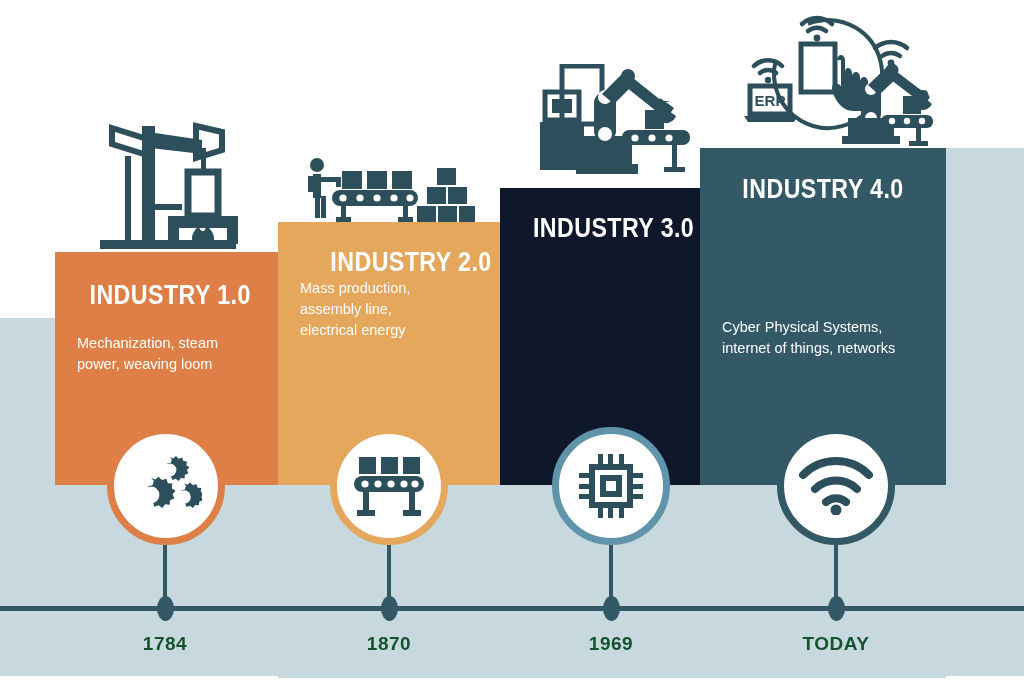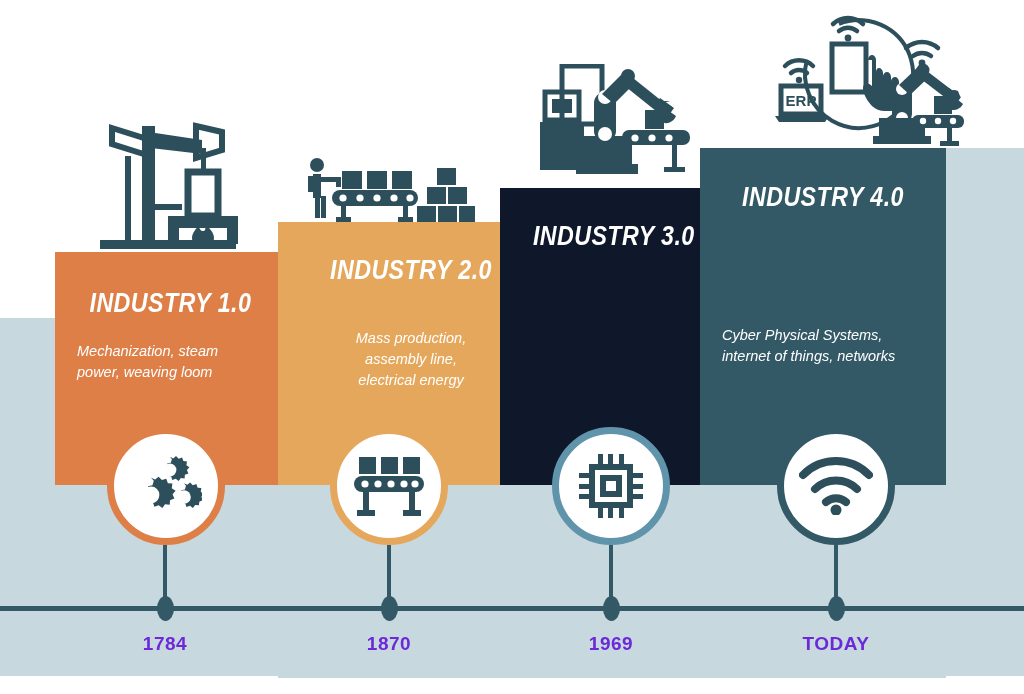--- a/index.html
+++ b/index.html
@@ -28,22 +28,21 @@
   #band-left  { top: 318px; height: 358px; }
   #band-right { top: 148px; height: 528px; left: 946px; width: 78px; }
   #band-mid1  { top: 188px; height: 490px; left: 700px; width: 246px; }
   #band-mid2  { top: 222px; height: 456px; left: 500px; width: 200px; }
   #band-mid3  { top: 252px; height: 426px; left: 278px; width: 222px; }
 
   
   .panel {
     position: absolute;
     box-sizing: border-box;
-    padding: 8px 22px;
-    font-style: italic;
+    padding: 0 22px;
   }
   .panel-title {
     color: #ffffff;
     font-weight: bold;
     font-size: 27px;
     letter-spacing: 0.5px;
     text-align: center;
     margin: 0;
     transform: scaleX(0.86);
     transform-origin: center;
@@ -61,21 +60,21 @@
   #panel-2 { left: 278px; top: 222px; width: 266px; height: 263px; background: #e5a75b; }
   #panel-3 { left: 500px; top: 188px; width: 200px; height: 297px; background: #0f172a; }
   #panel-4 { left: 700px; top: 148px; width: 246px; height: 337px; background: #335866; }
 
   #panel-1 .panel-title { margin-top: 28px; }
   #panel-2 .panel-title { margin-top: 25px; }
   #panel-3 .panel-title { margin-top: 25px; }
   #panel-4 .panel-title { margin-top: 26px; }
 
   #panel-1 .panel-desc { margin-top: 22px; }
-  #panel-2 .panel-desc { margin-top: 42px; text-align: center; }
+  #panel-2 .panel-desc { text-align: left; }
   #panel-3 .panel-desc { margin-top: 84px; }
   #panel-4 .panel-desc { margin-top: 112px; }
 
   #panel-1 .panel-desc, #panel-3 .panel-desc, #panel-4 .panel-desc { text-align: left; }
 
   
   .illo {
     position: absolute;
   }
 
@@ -118,21 +117,21 @@
     height: 25px;
     border-radius: 50%;
     background: #335866;
     top: 596px;
   }
   .tl-label {
     position: absolute;
     top: 633px;
     width: 160px;
     text-align: center;
-    color: #6d28d9;
+    color: #14532d;
     font-weight: bold;
     font-size: 19px;
     letter-spacing: 0.5px;
   }
 
   #stem-1 { left: 163px; }  #node-1 { left: 157px; }  #label-1 { left: 85px; }
   #stem-2 { left: 387px; }  #node-2 { left: 381px; }  #label-2 { left: 309px; }
   #stem-3 { left: 609px; }  #node-3 { left: 603px; }  #label-3 { left: 531px; }
   #stem-4 { left: 834px; }  #node-4 { left: 828px; }  #label-4 { left: 756px; }
 </style>
@@ -250,21 +249,21 @@
       <circle cx="120" cy="74" r="3.6" fill="#ffffff"></circle>
       <circle cx="137" cy="74" r="3.6" fill="#ffffff"></circle>
 
       <rect x="140" y="81" width="5" height="25"></rect>
       <rect x="132" y="103" width="21" height="5"></rect>
 
       <rect x="44" y="100" width="62" height="10"></rect>
     </svg>
   </div>
 
-  <div class="illo" style="left:775px; top:8px;">
+  <div class="illo" style="left:744px; top:8px;">
     <svg width="196" height="138" viewBox="0 0 196 138" fill="#2d4f5c">
 
       <circle cx="84" cy="66" r="54" fill="none" stroke="#2d4f5c" stroke-width="4" stroke-dasharray="240 50" transform="rotate(-60 84 66)"></circle>
 
       <path d="M58 16 a22 22 0 0 1 30 0" fill="none" stroke="#2d4f5c" stroke-width="4.5" stroke-linecap="round"></path>
       <path d="M64 23 a14 14 0 0 1 18 0" fill="none" stroke="#2d4f5c" stroke-width="4.5" stroke-linecap="round"></path>
       <circle cx="73" cy="30" r="3.4"></circle>
 
       <rect x="57" y="36" width="34" height="48" fill="none" stroke="#2d4f5c" stroke-width="5"></rect>
 

